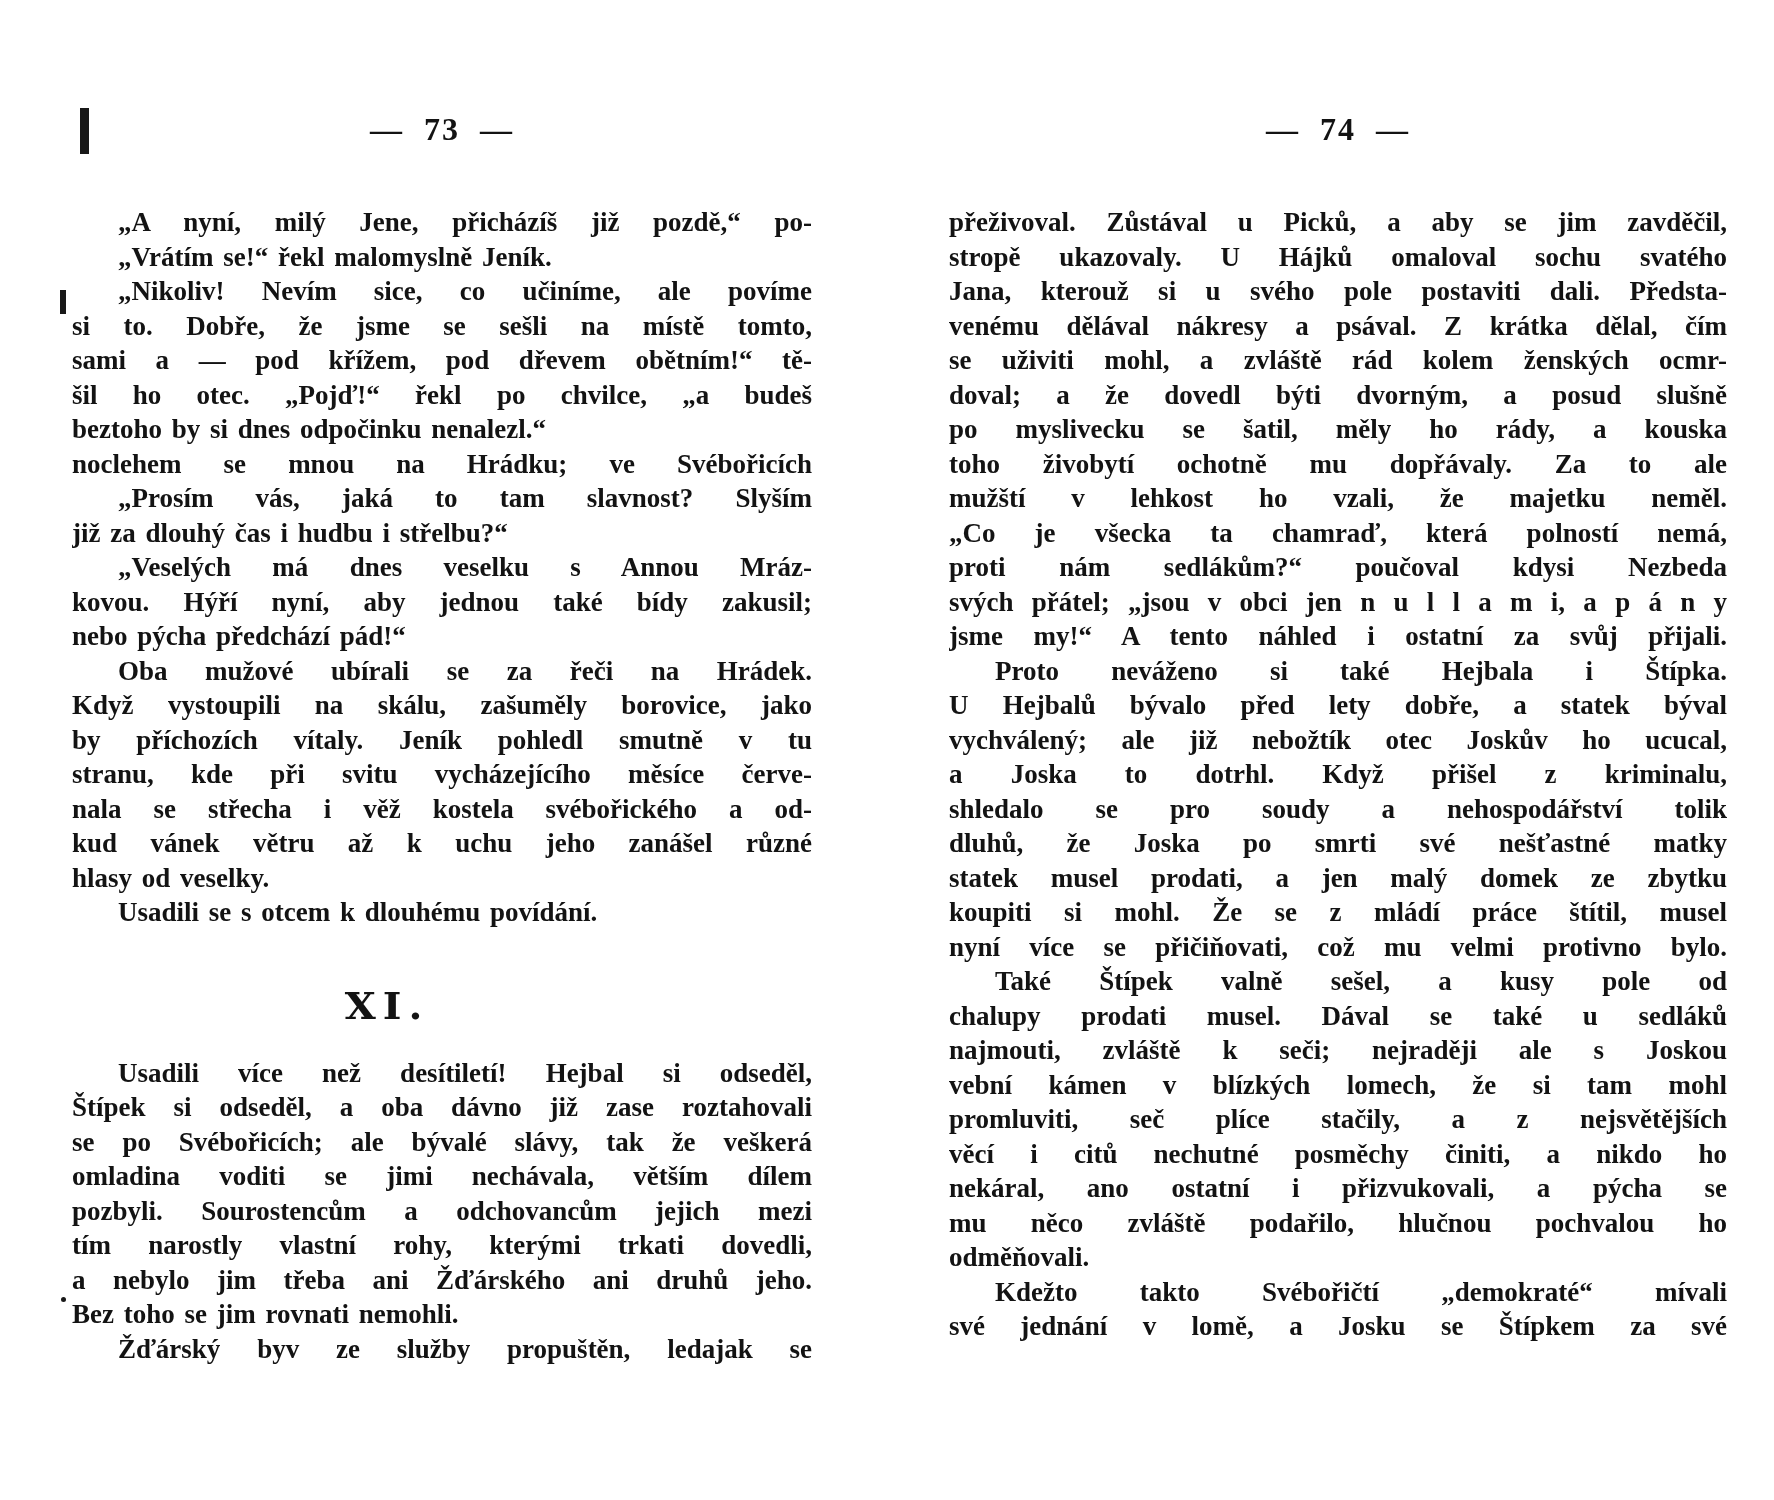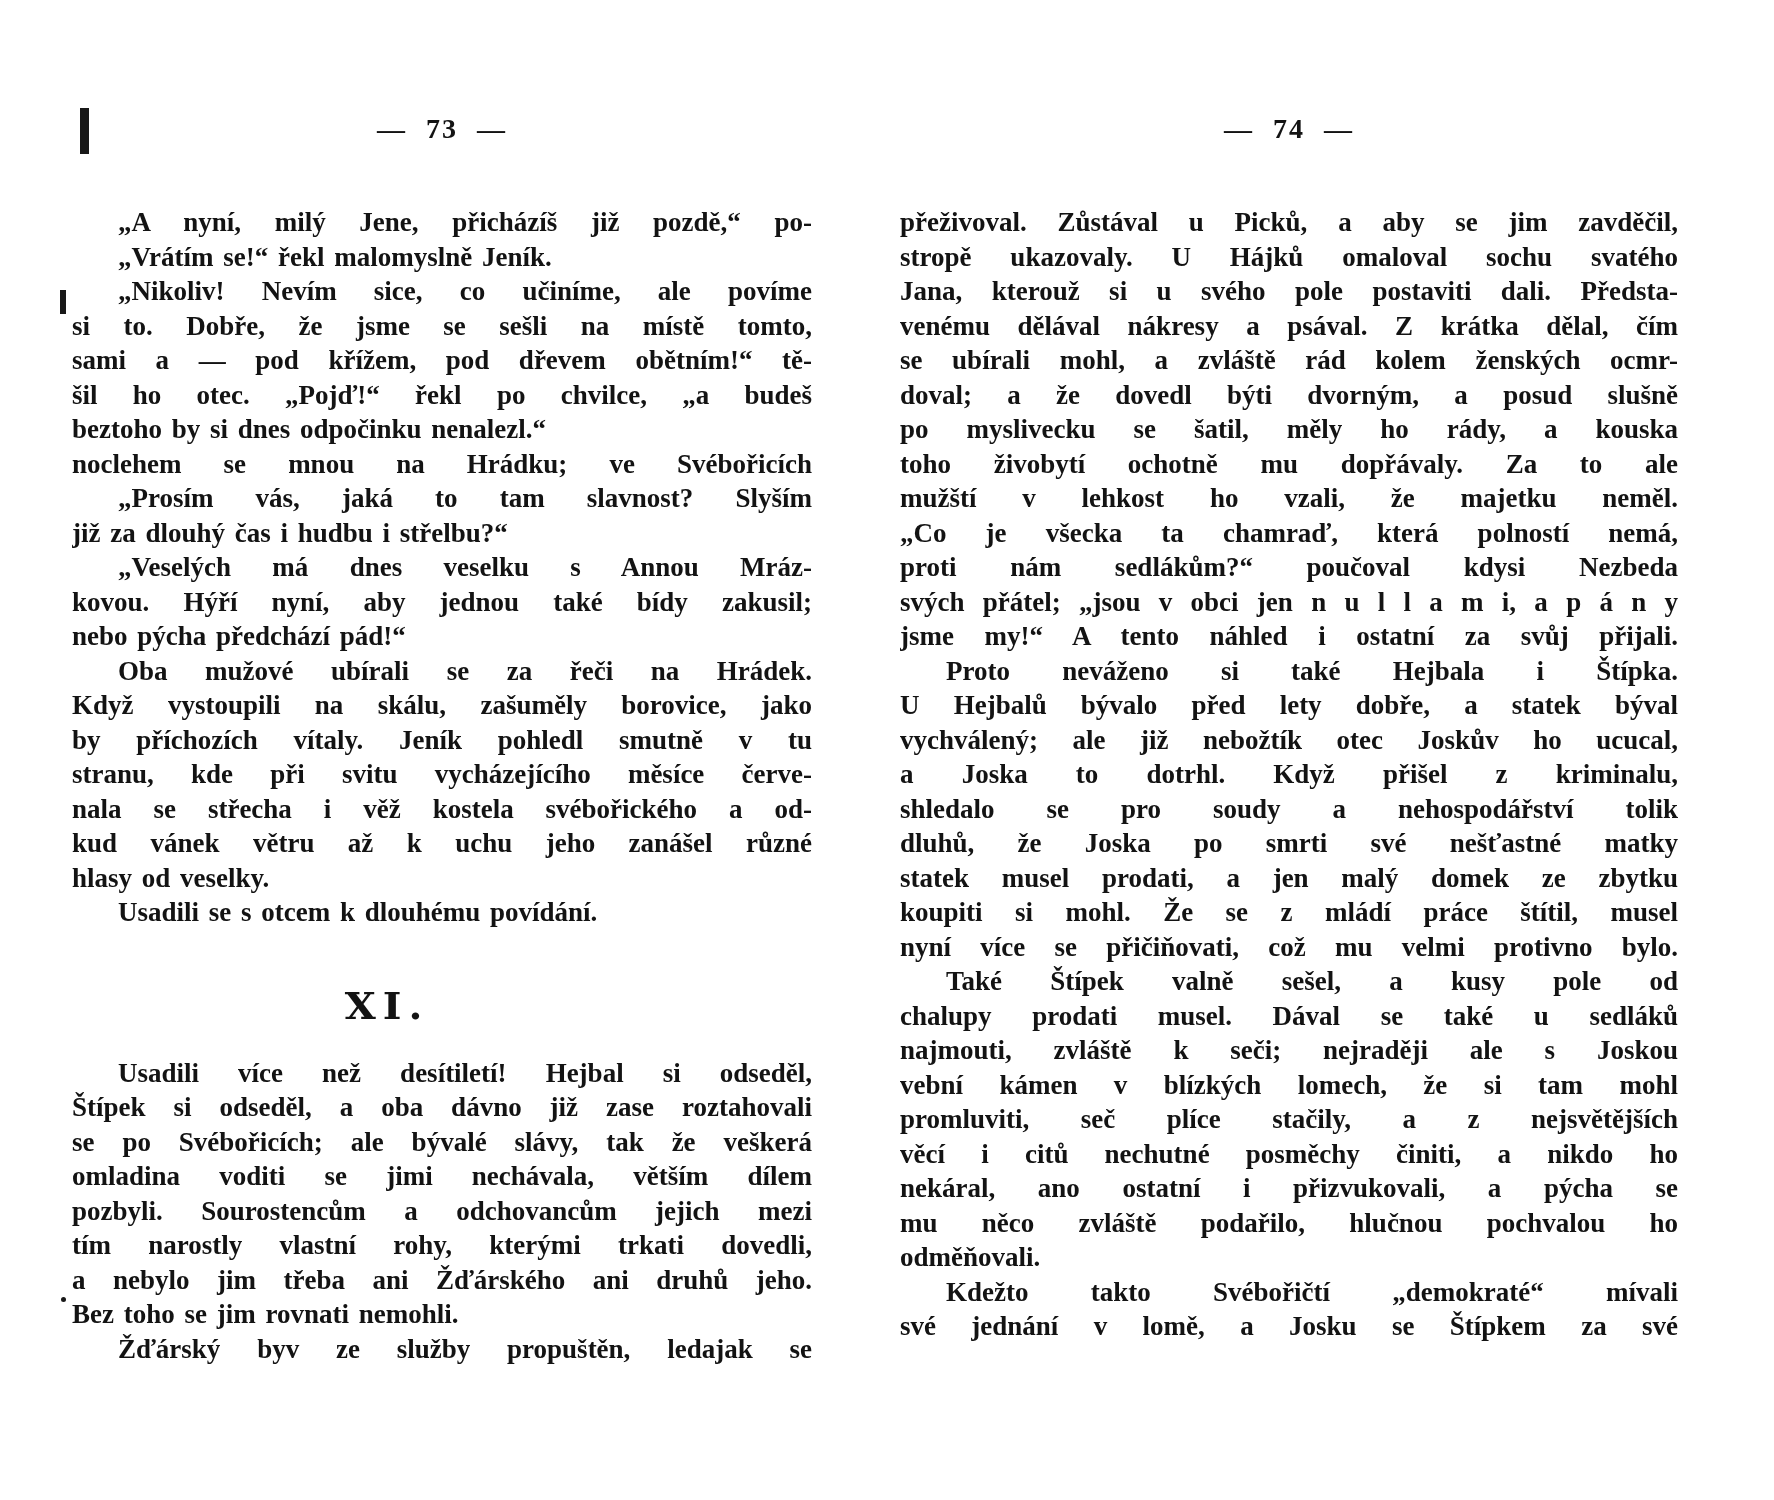--- a/index.html
+++ b/index.html
@@ -14,25 +14,25 @@
     overflow: hidden;
     font-family: "Liberation Serif", "DejaVu Serif", serif;
     color: #131313;
     -webkit-font-smoothing: antialiased;
   }
   .page-column {
     position: absolute;
     top: 110px;
   }
   .page-column.left  { left: 72px;  width: 740px; }
-  .page-column.right { left: 900px; width: 778px; }
+  .page-column.right { left: 949px; width: 778px; }
 
   .page-header {
     text-align: center;
-    font-size: 28px;
+    font-size: 32px;
     font-weight: bold;
     height: 38px;
     line-height: 38px;
     letter-spacing: 2px;
     margin-bottom: 57px;
     word-spacing: 10px;
   }
 
   .line {
     font-size: 27px;
@@ -113,21 +113,21 @@
     </div>
 </div>
 
 <div class="page-column right">
   <div class="page-header">— 74 —</div>
   <div>
       <div class="line j">přeživoval. Zůstával u Picků, a aby se jim zavděčil,</div>
       <div class="line j">stropě ukazovaly. U Hájků omaloval sochu svatého</div>
       <div class="line j">Jana, kterouž si u svého pole postaviti dali. Předsta-</div>
       <div class="line j">venému dělával nákresy a psával. Z krátka dělal, čím</div>
-      <div class="line j">se ubírali mohl, a zvláště rád kolem ženských ocmr-</div>
+      <div class="line j">se uživiti mohl, a zvláště rád kolem ženských ocmr-</div>
       <div class="line j">doval; a že dovedl býti dvorným, a posud slušně</div>
       <div class="line j">po myslivecku se šatil, měly ho rády, a kouska</div>
       <div class="line j">toho živobytí ochotně mu dopřávaly. Za to ale</div>
       <div class="line j">mužští v lehkost ho vzali, že majetku neměl.</div>
       <div class="line j">„Co je všecka ta chamraď, která polností nemá,</div>
       <div class="line j">proti nám sedlákům?“ poučoval kdysi Nezbeda</div>
       <div class="line j">svých přátel; „jsou v obci jen n u l l a m i, a p á n y</div>
       <div class="line j">jsme my!“ A tento náhled i ostatní za svůj přijali.</div>
       <div class="line j in">Proto neváženo si také Hejbala i Štípka.</div>
       <div class="line j">U Hejbalů bývalo před lety dobře, a statek býval</div>

